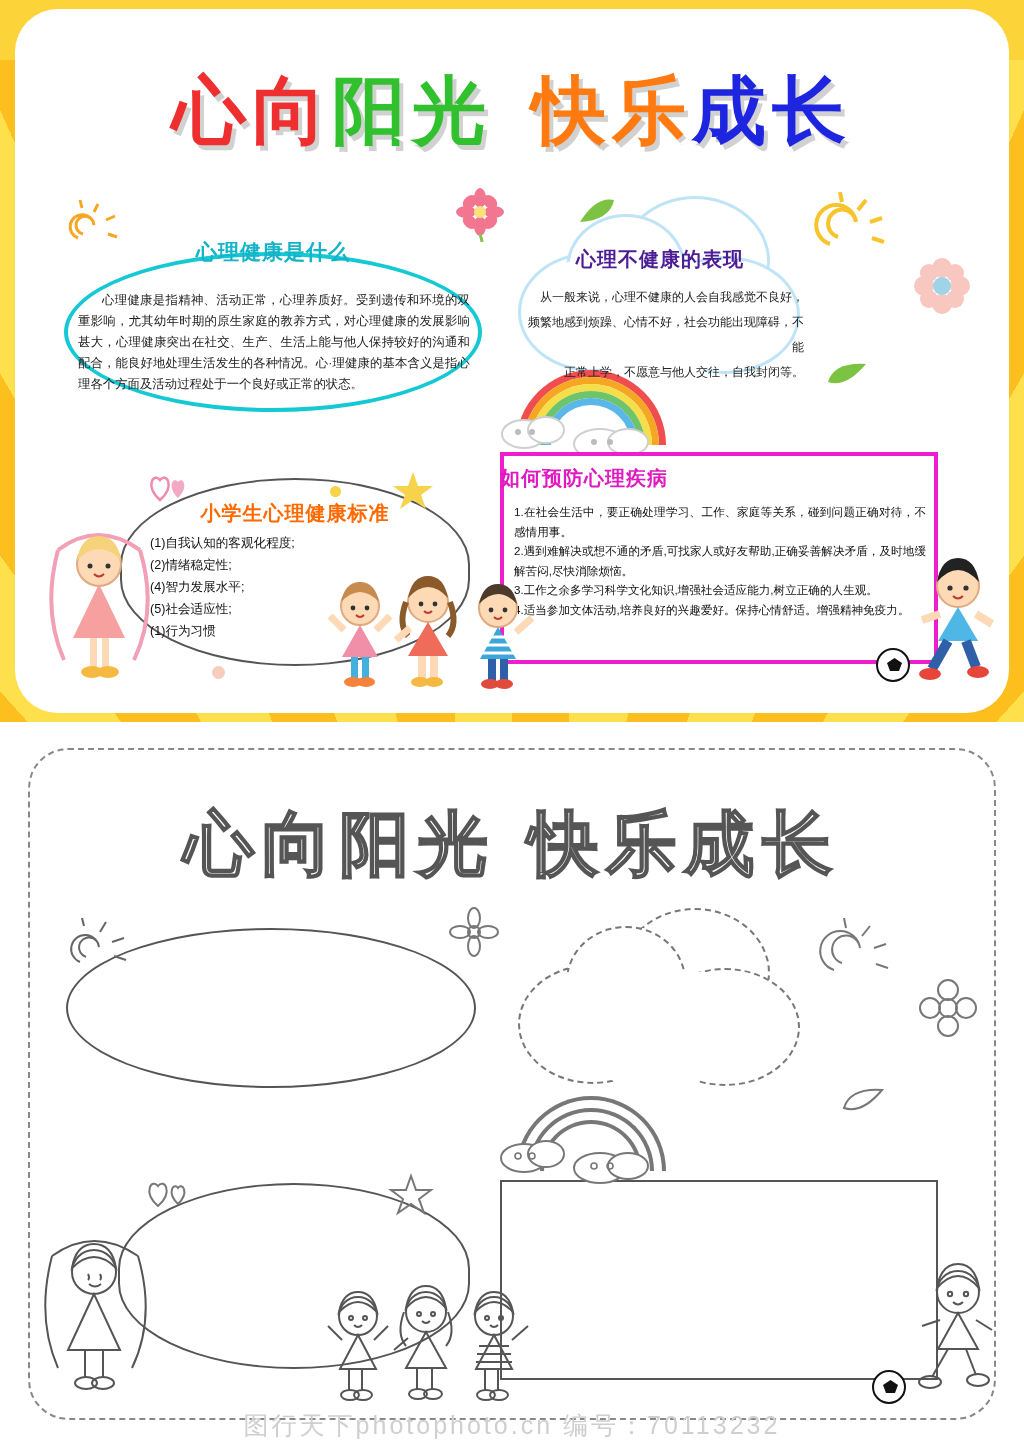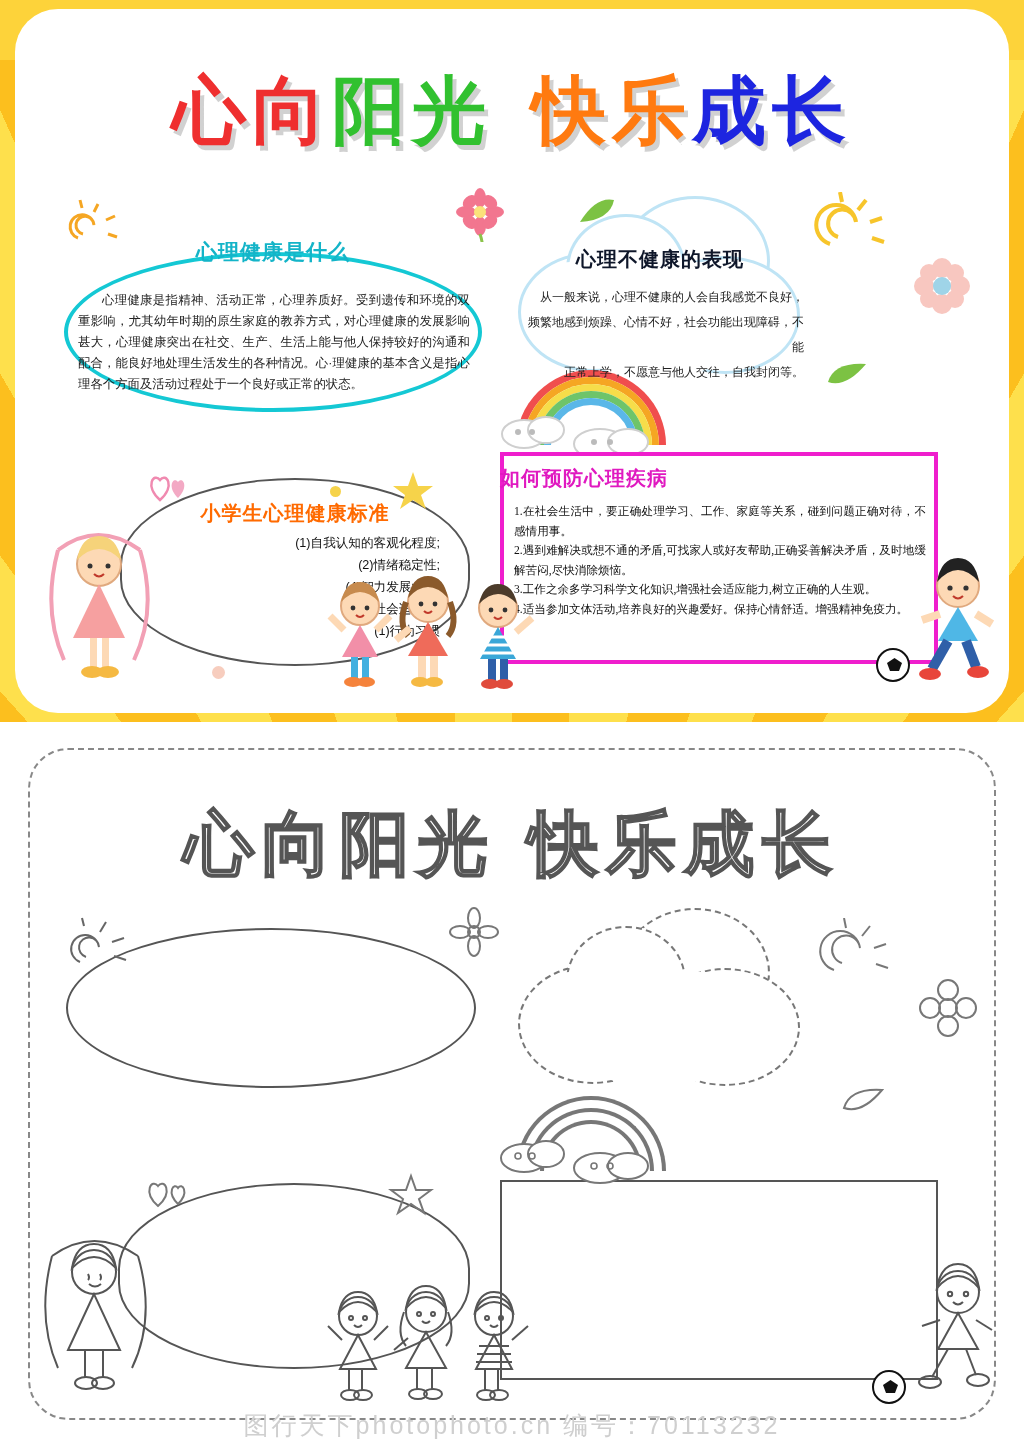--- a/index.html
+++ b/index.html
@@ -67,54 +67,54 @@
 
   
   .cloud-box {
     position:absolute; left:500px; top:196px; width:310px; height:190px;
   }
   .cloud-box .c {
     position:absolute; background:#fff; border:3px solid #bfe4f5; border-radius:50%;
   }
   .cloud-head {
     position:absolute; left:510px; top:246px; width:300px; text-align:center;
-    font-size:20px; font-weight:bold; color:#0f172a; letter-spacing:1px; z-index:5;
+    font-size:20px; font-weight:bold; color:#4c1d95; letter-spacing:1px; z-index:5;
   }
   .cloud-text {
     position:absolute; left:528px; top:285px; width:276px; z-index:5;
     font-size:12px; line-height:25px; color:#222;text-align:right;
   }
 
   
   .oval2 {
     position:absolute; left:120px; top:478px; width:350px; height:188px;
     border:2.5px solid #555; border-radius:50%/46%;
     background:#fff;
   }
   .oval2-head {
     position:absolute; left:120px; top:500px; width:350px; text-align:center;
     font-size:20px; font-weight:bold; color:#ff6a00; letter-spacing:1px;
   }
   .oval2-list {
     position:absolute; left:150px; top:532px; width:290px;
-    font-size:12.6px; line-height:22px; color:#111; text-align:right;
+    font-size:12.6px; line-height:22px; color:#111; text-align:left;
   }
 
   
   .rect-box {
     position:absolute; left:500px; top:452px; width:438px; height:212px;
     border:4px solid #ef1ecd; background:#fff;
   }
   .rect-head {
     position:absolute; left:500px; top:465px; width:438px; 
     font-size:20px; font-weight:bold; color:#e019c0; letter-spacing:1px;
   }
   .rect-text {
     position:absolute; left:514px; top:502px; width:412px;
-    font-size:11.6px; line-height:19.5px; color:#111; text-align:justify;font-family:Liberation Serif, serif;
+    font-size:11.6px; line-height:19.5px; color:#111; text-align:justify;
   }
 
   
   #lineart {
     position:absolute; left:0; top:728px; width:1024px; height:720px;
     background:#fff;
   }
   #la-frame {
     position:absolute; left:28px; top:20px; width:968px; height:672px;
     border:2px dashed #888; border-radius:40px;

